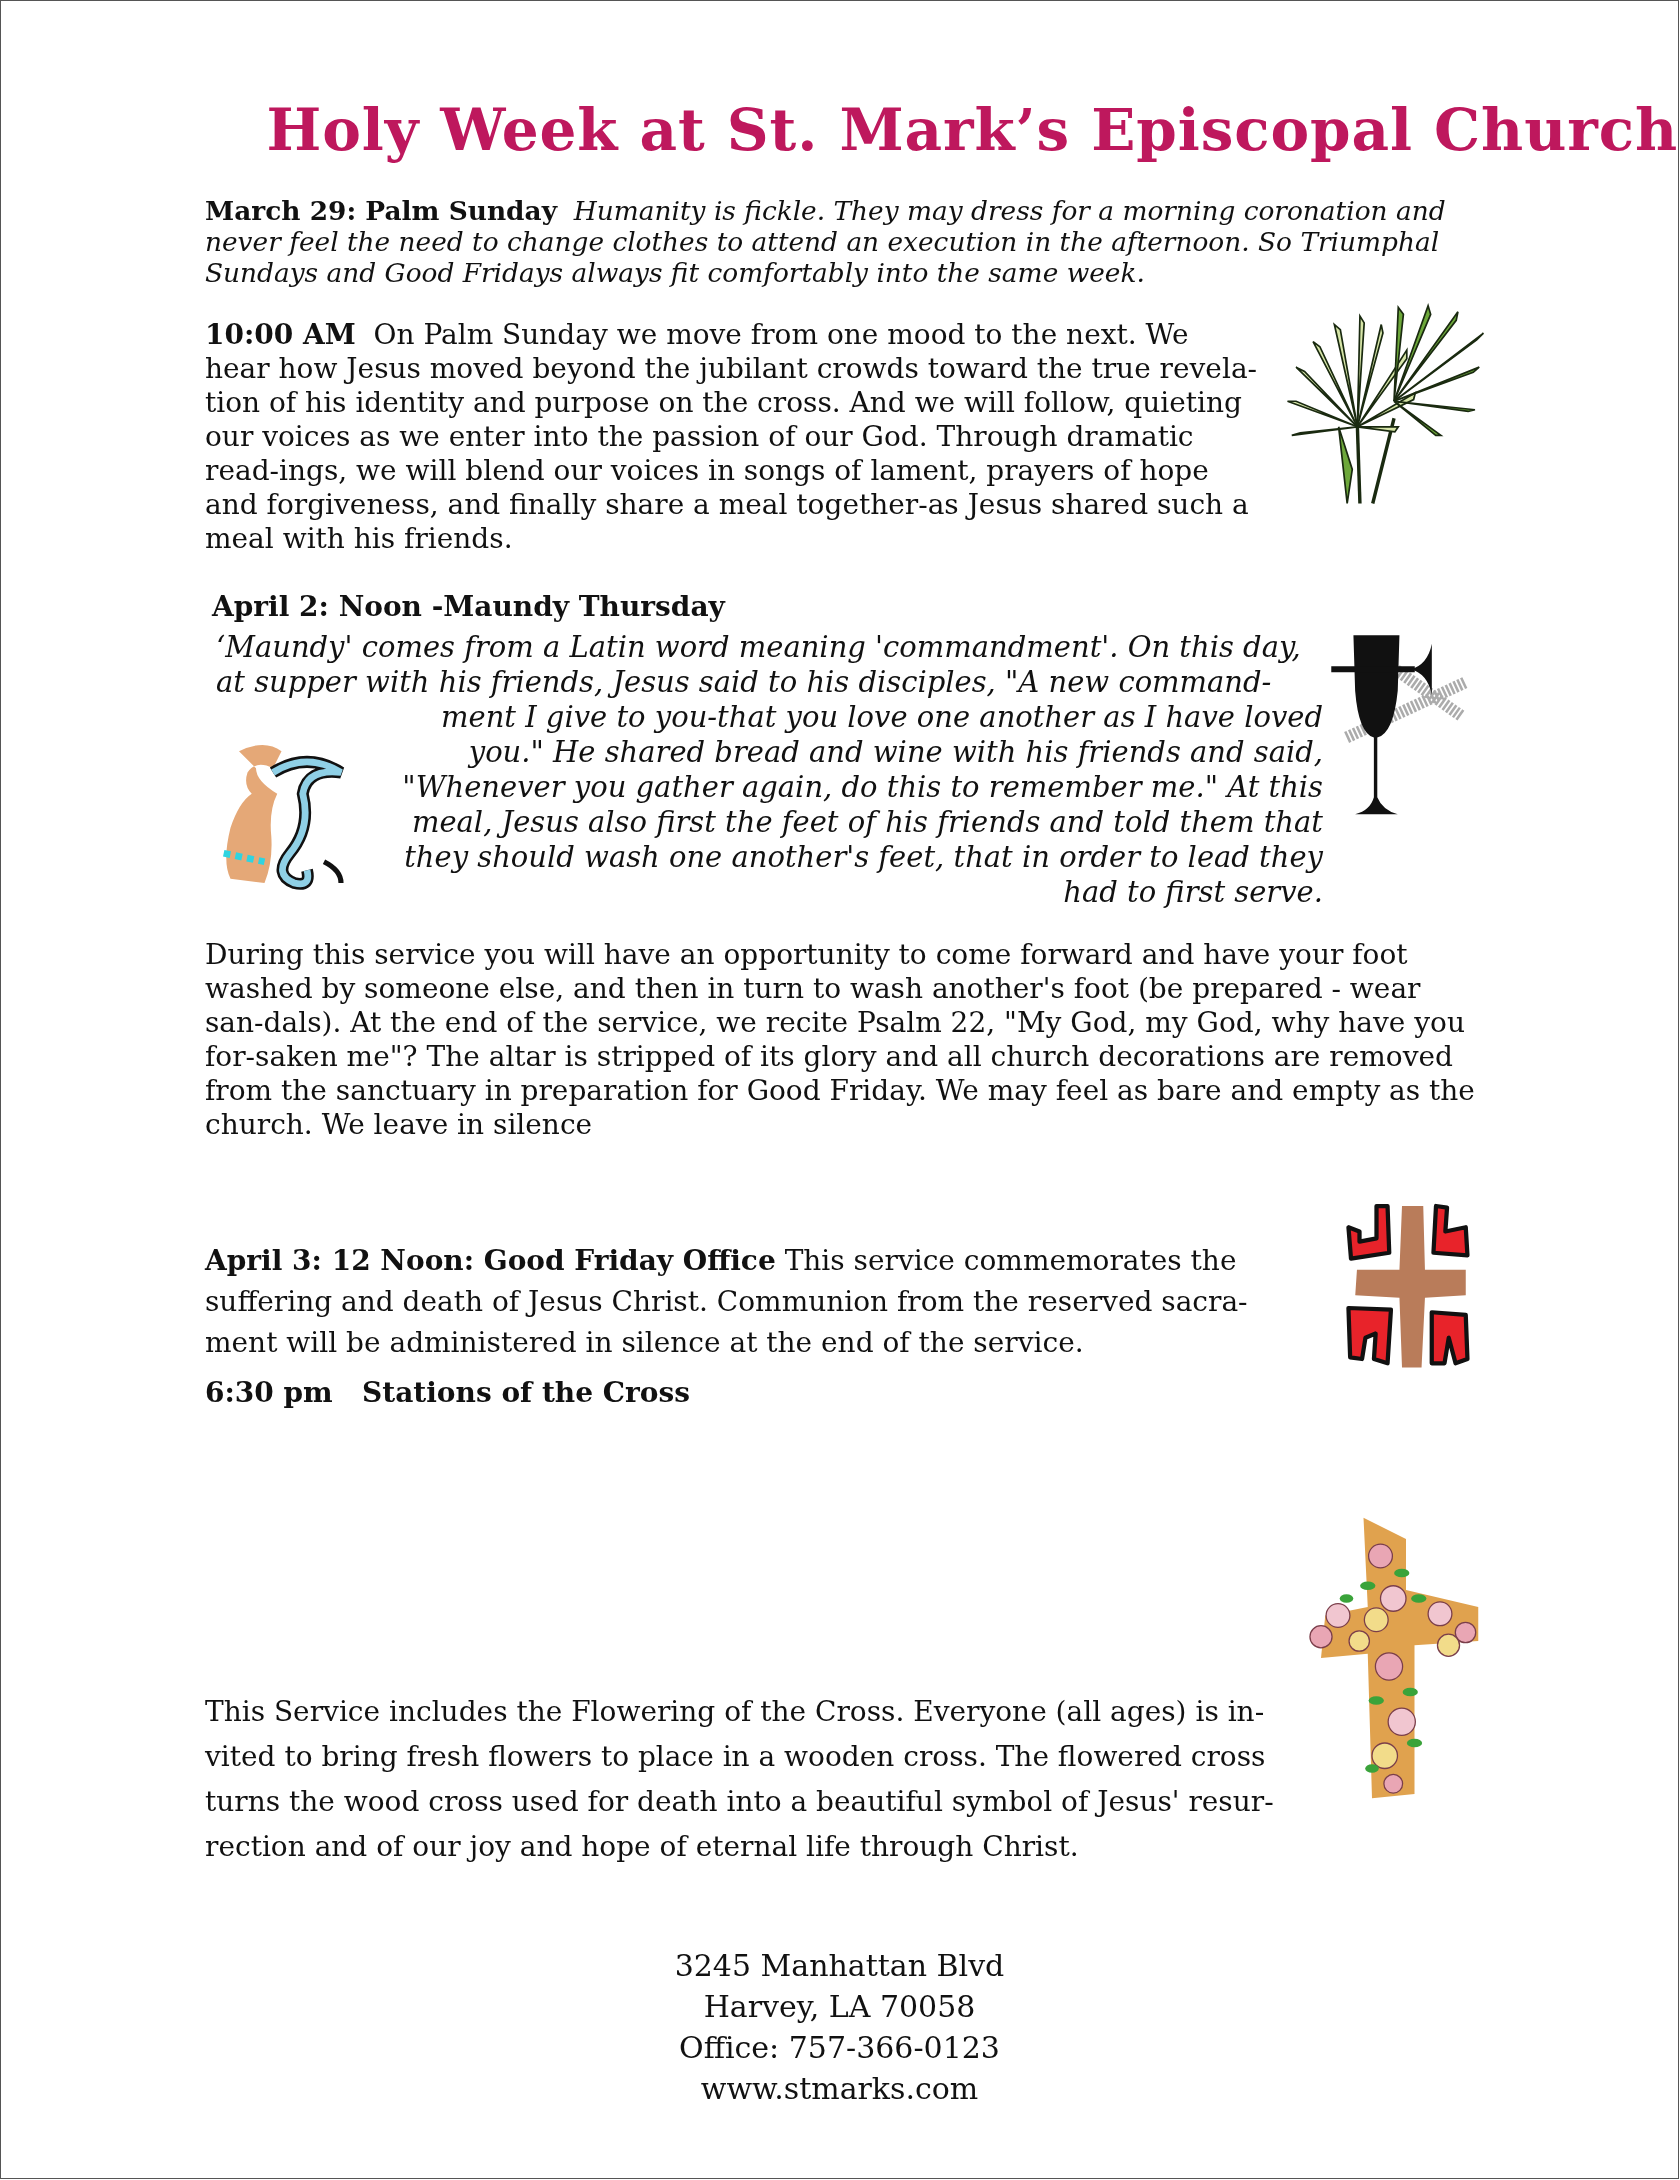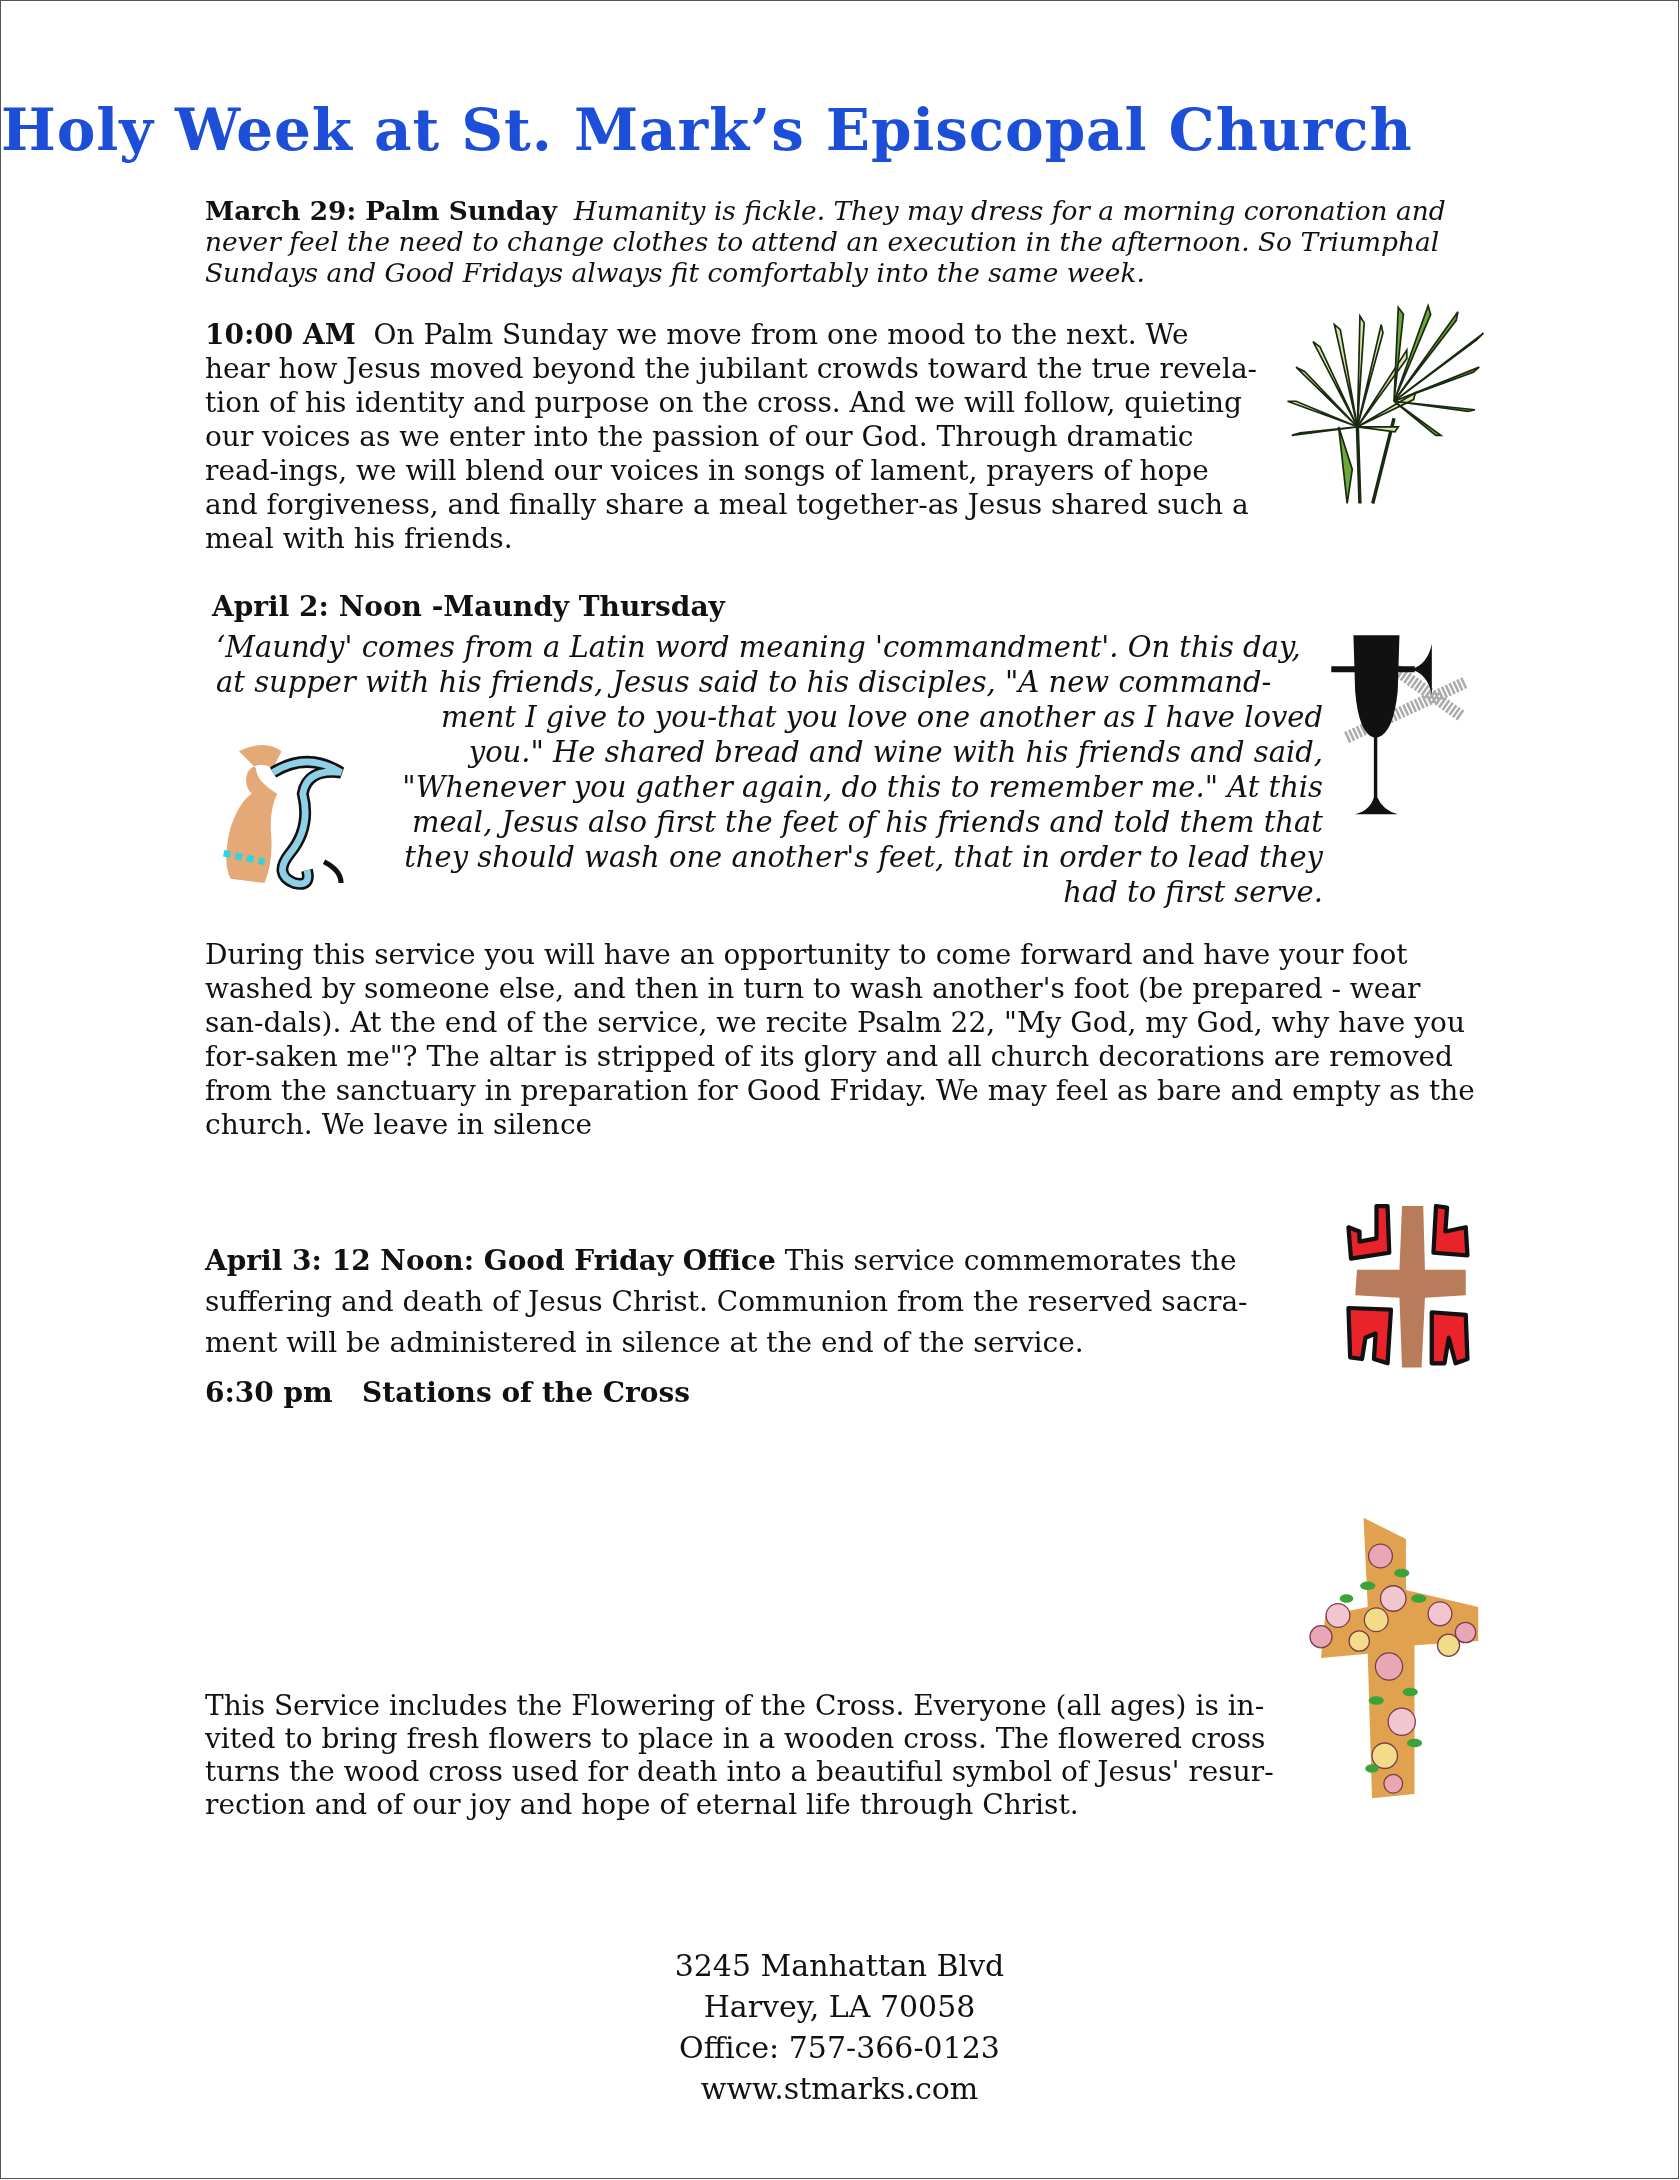--- a/index.html
+++ b/index.html
@@ -3,39 +3,39 @@
 <meta charset="utf-8">
 <style>
   html, body { margin:0; padding:0; background:#ffffff; }
   body { width:1681px; height:2181px; position:relative; overflow:hidden; }
   .page {
     position:absolute; left:0; top:0; width:1677px; height:2177px;
     border:1.7px solid #555; background:#fff;
     font-family:"DejaVu Serif","Liberation Serif",serif; color:#111;
   }
   .title {
-    position:absolute; left:0; right:0; top:95px; text-align:left;
+    position:absolute; left:0; right:0; top:95px; text-align:right;
     font-family:"DejaVu Serif","Liberation Serif",serif; font-weight:bold;
-    font-size:58px; color:#1d4ed8; letter-spacing:0.9px;
+    font-size:58px; color:#be185d; letter-spacing:0.9px;
   }
   .blk { position:absolute; left:204px; font-size:28px; line-height:34px; }
   .b { font-weight:bold; }
   .i { font-style:italic;margin-top:17px; }
   .intro { top:194px; width:1244px; font-size:26.4px; line-height:31px; }
   .palm { top:317px; width:1056px; }
   .maundy-h { top:589px; left:211px; }
   .maundy-t { position:absolute; top:629px; left:215px; width:1107px; font-style:italic; font-size:29px; line-height:35px; }
   .maundy-t .line { display:block; white-space:nowrap; }
   .maundy-t .ind { padding-left:153px;text-align:right; }
   .supper { top:937px; width:1278px; }
   .friday { top:1239px; width:1082px; line-height:41px; }
   .stations { top:1375px; }
   .easter-h { top:1474px; }
   .easter-p1 { top:1525px; width:1107px; line-height:41px; }
-  .easter-p2 { top:1688px; width:1107px; line-height:33px; }
+  .easter-p2 { top:1688px; width:1107px; line-height:45px; }
   .footer {
     position:absolute; left:0; right:0; top:1944px; text-align:center;
     font-family:"DejaVu Serif","Liberation Serif",serif; font-size:30px; line-height:41px; color:#111;
   }
   .footer div { display:block; }
   .img { position:absolute; }
   a.web { color:#111; text-decoration:none; }
 </style>
 </head>
 <body>

